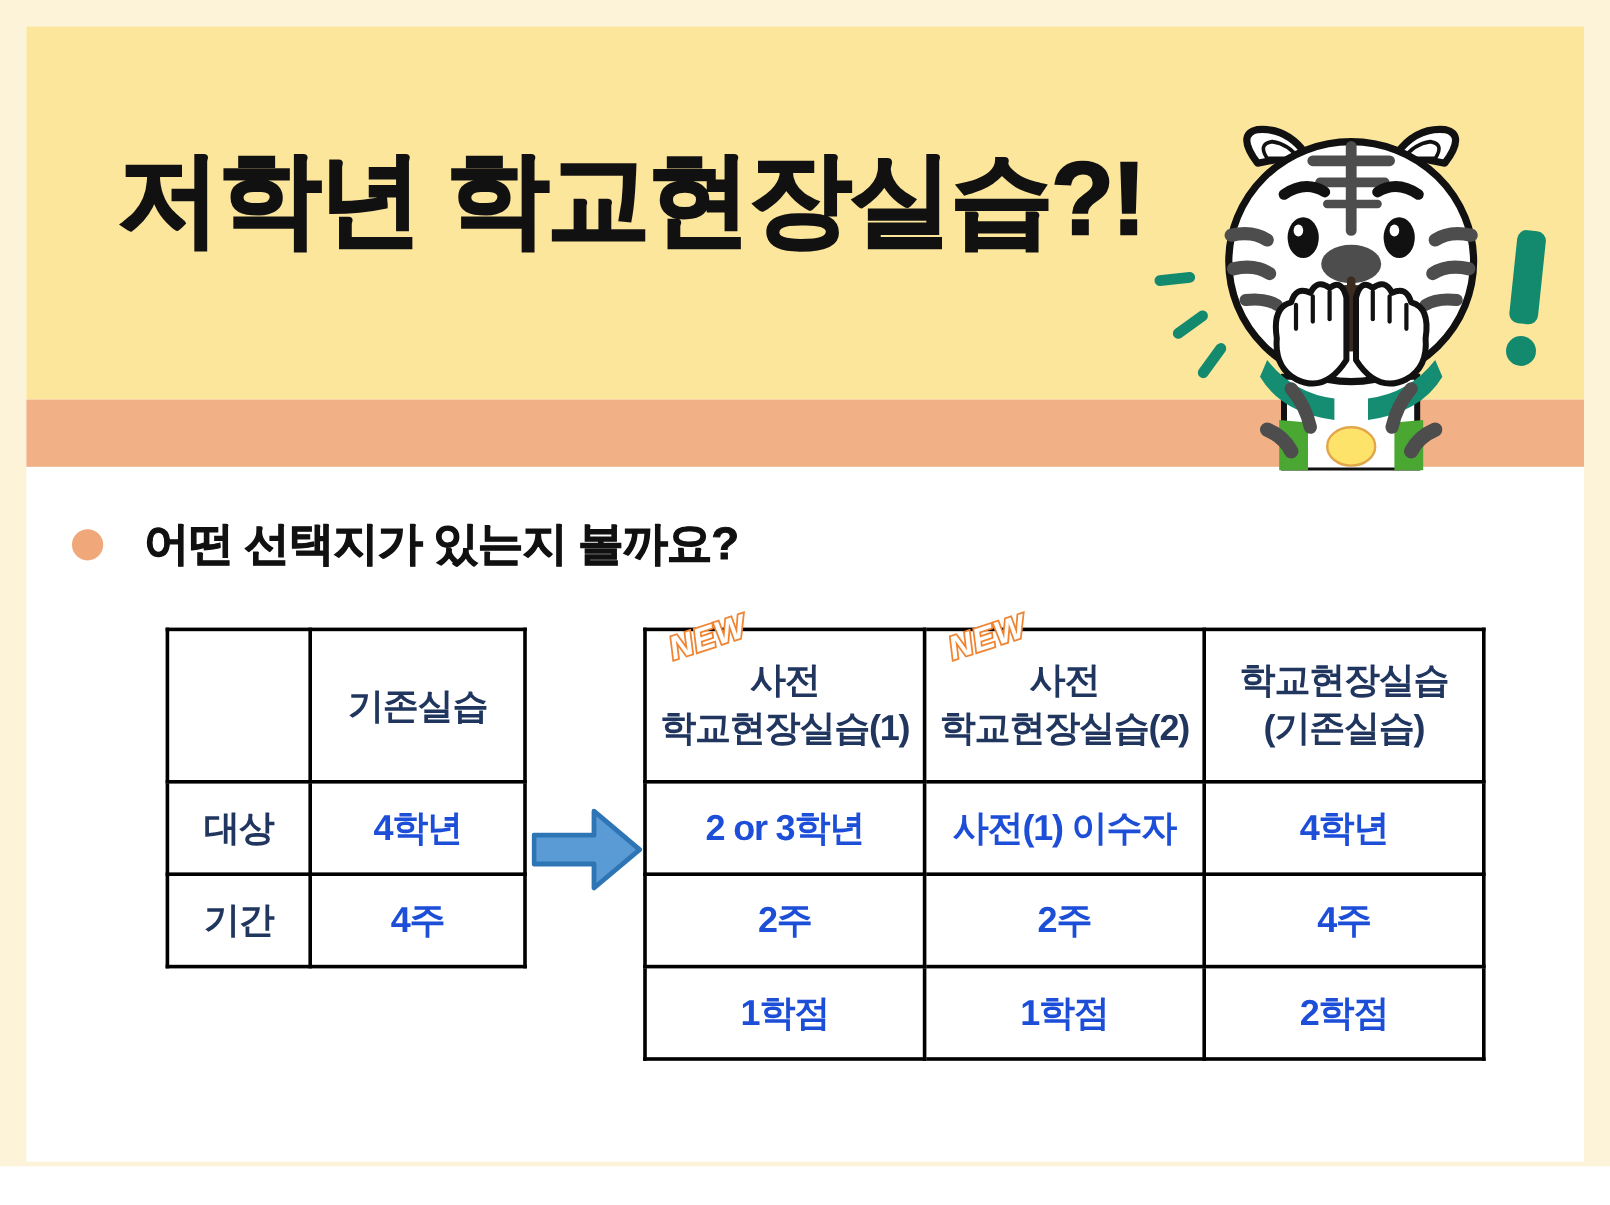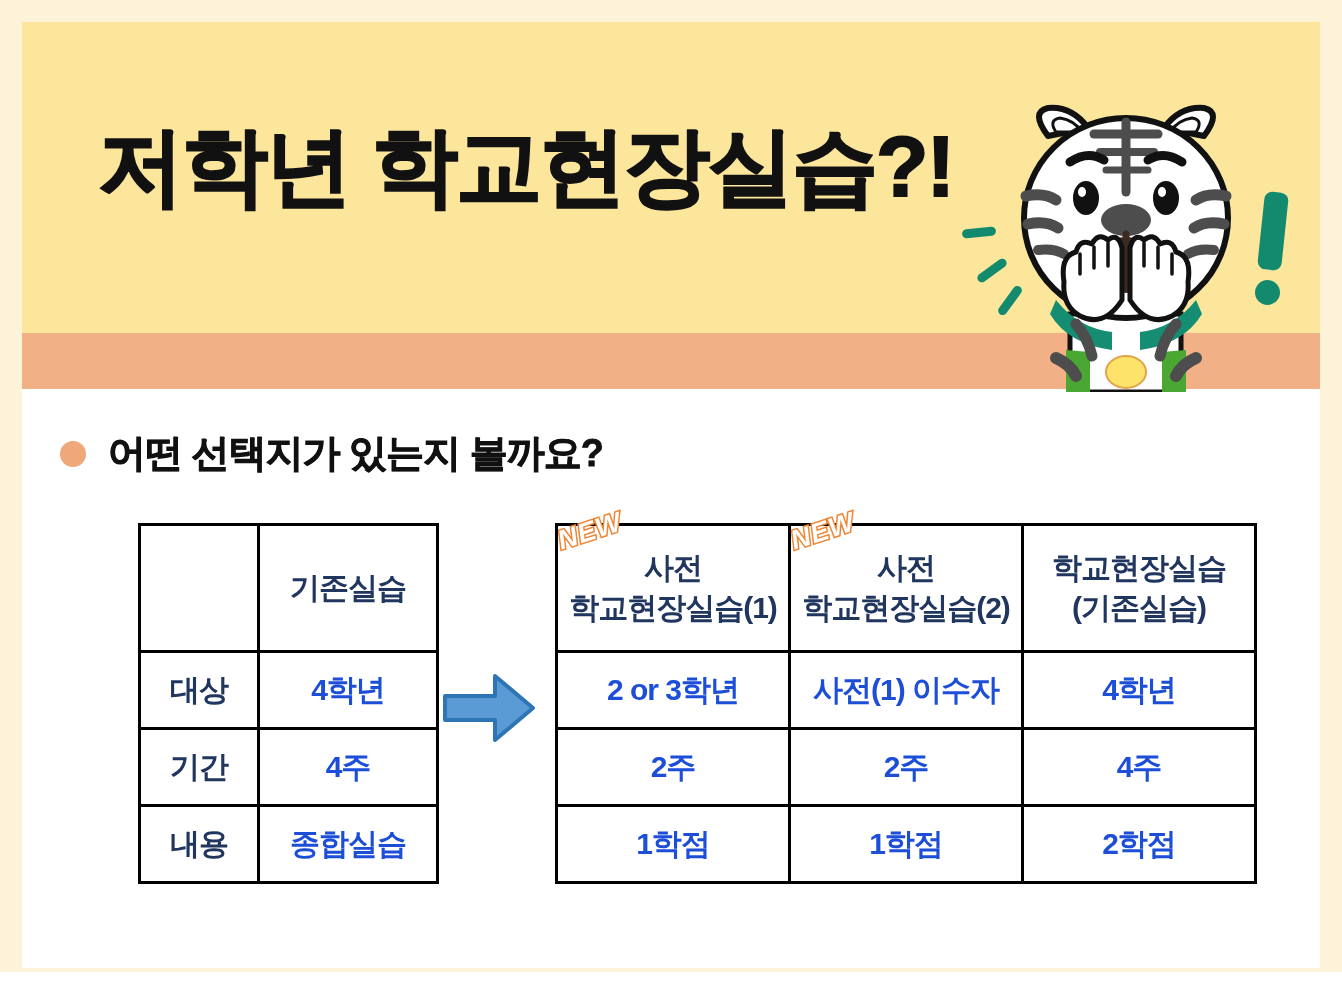--- a/index.html
+++ b/index.html
@@ -91,21 +91,21 @@
     left: 1008px; top: 100px;
     width: 235px; height: 292px;
   }
 
   
   .bullet-row {
     position: absolute;
     left: 60px; top: 428px;
     display: flex;
     align-items: center;
-    gap: 22px;
+    gap: 34px;
   }
   .bullet-dot {
     width: 26px; height: 26px;
     border-radius: 50%;
     background: #f0a779;
     flex: none;
   }
   .bullet-text {
     font-size: 38px;
     font-weight: 700;
@@ -140,21 +140,21 @@
   }
 
   
   #table-left { left: 138px; top: 523px; width: 298px; }
   #table-left td.c0 { width: 116px; text-align: center; }
   #table-left td.c1 { width: 176px; }
   #table-left tr.head td { height: 124px; }
   #table-left tr.body td { height: 74px; }
 
   
-  #table-right { left: 536px; top: 523px; width: 690px; margin-left: 19px; }
+  #table-right { left: 536px; top: 523px; width: 690px; }
   #table-right td { width: 230px; }
   #table-right tr.head td { height: 124px; line-height: 1.32; }
   #table-right tr.body td { height: 74px; }
 
   .cell-two-line { line-height: 1.32; }
 
   
   .new-badge {
     position: absolute;
     font-size: 27px;
@@ -271,24 +271,20 @@
         <td class="c0"></td>
         <td class="c1 hdr-blue">기존실습</td>
       </tr>
       <tr class="body">
         <td class="c0 col-label">대상</td>
         <td class="c1">4학년</td>
       </tr>
       <tr class="body">
         <td class="c0 col-label">기간</td>
         <td class="c1">4주</td>
-      </tr>
-      <tr class="body">
-        <td class="c0 col-label">내용</td>
-        <td class="c1">종합실습</td>
       </tr>
     </tbody>
   </table>
 
   <div class="arrow-wrap">
     <svg viewBox="0 0 92 92" width="92" height="92" xmlns="http://www.w3.org/2000/svg">
       <path d="M2 34 L52 34 L52 14 L90 46 L52 78 L52 58 L2 58 Z" fill="#5b9bd5" stroke="#2e75b6" stroke-width="4" stroke-linejoin="round"></path>
     </svg>
   </div>
 

